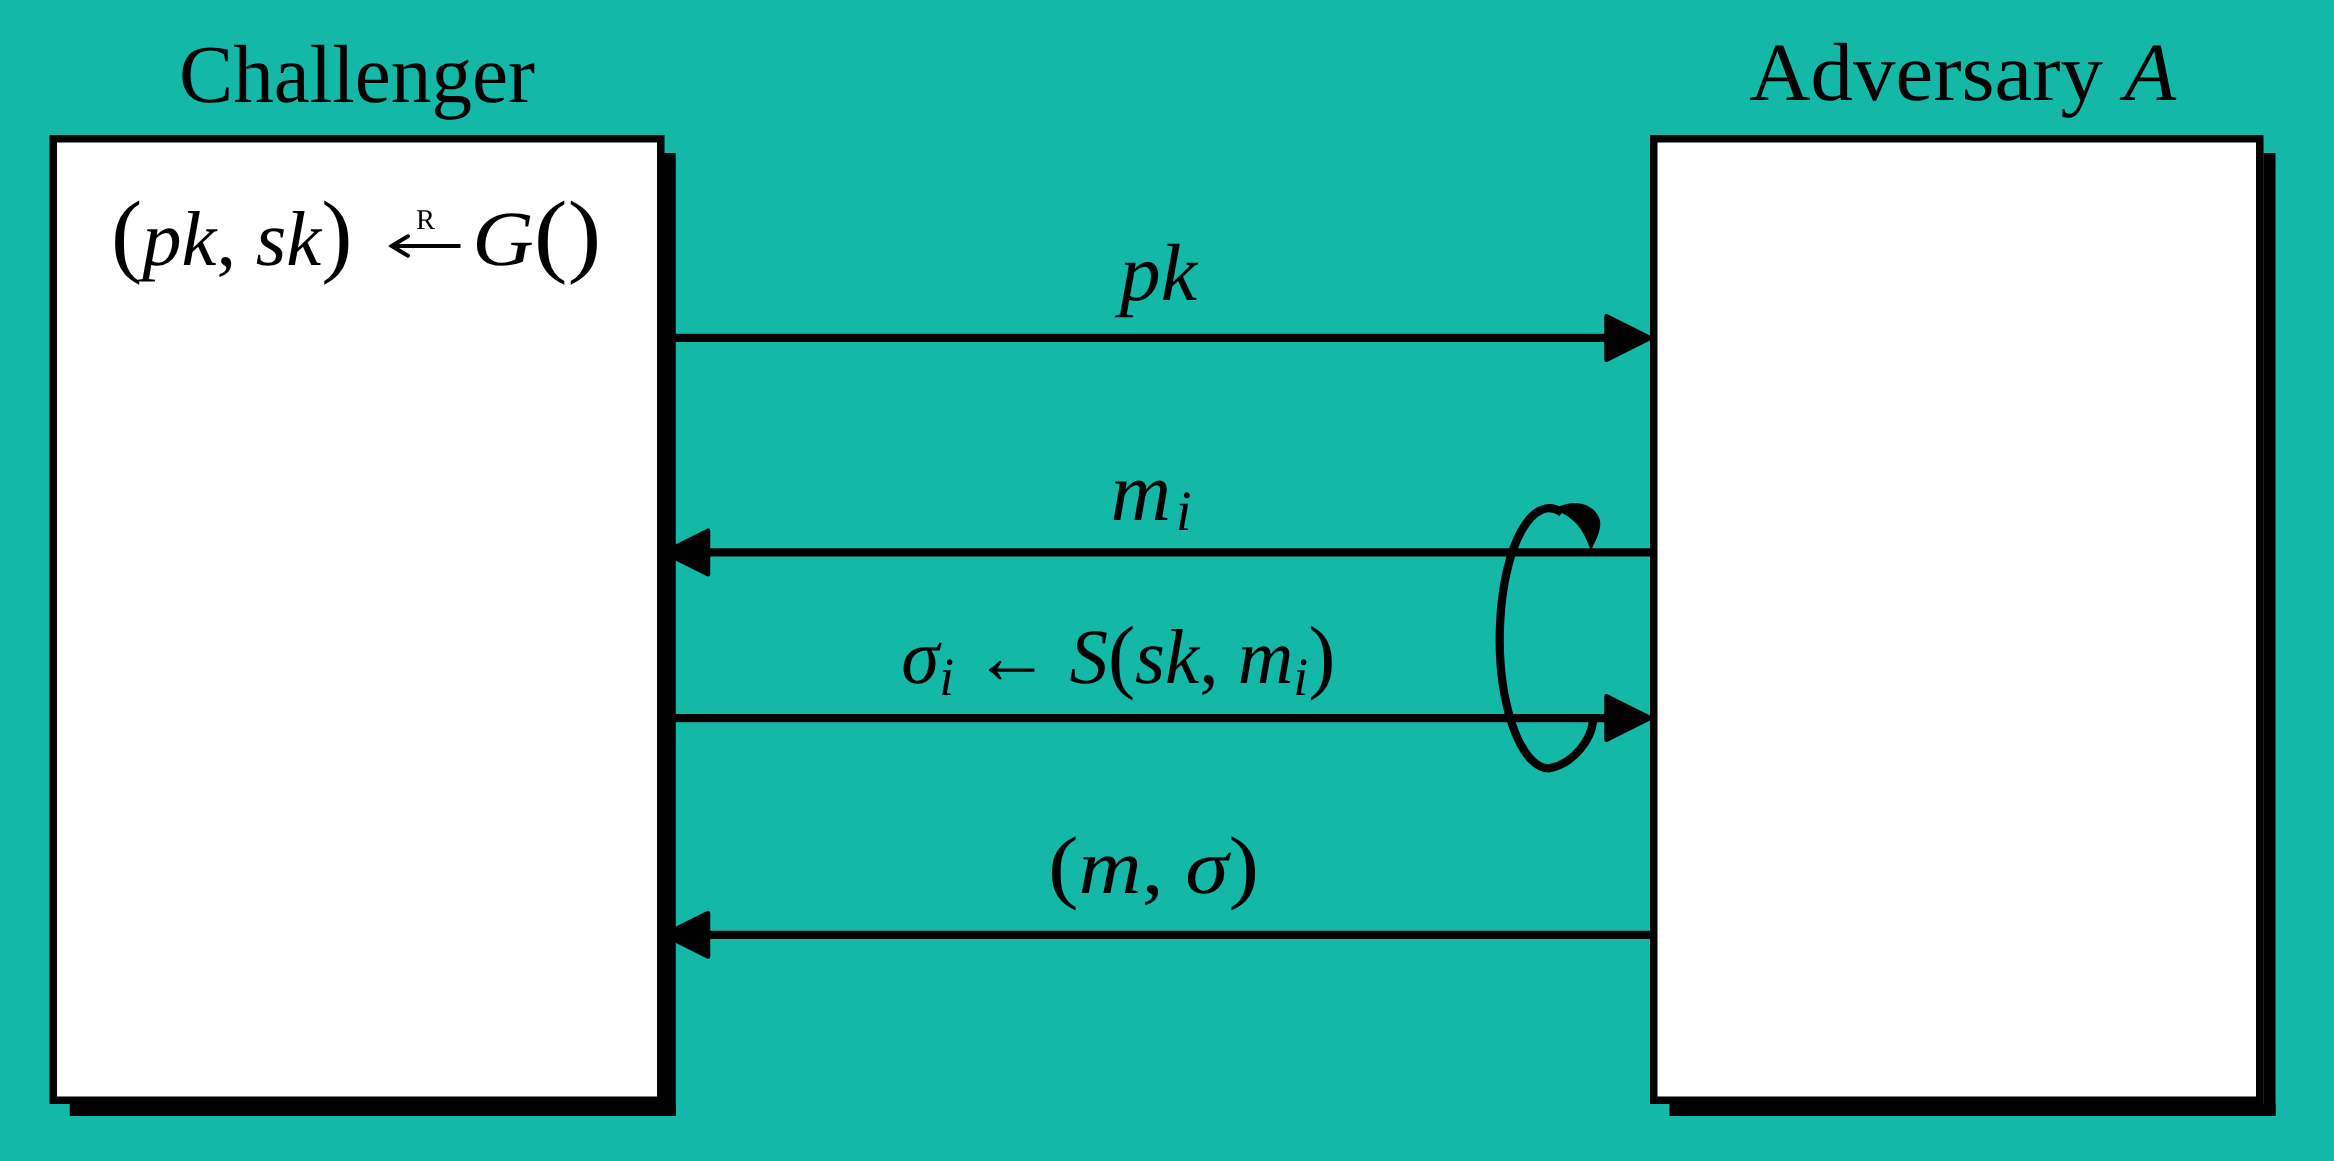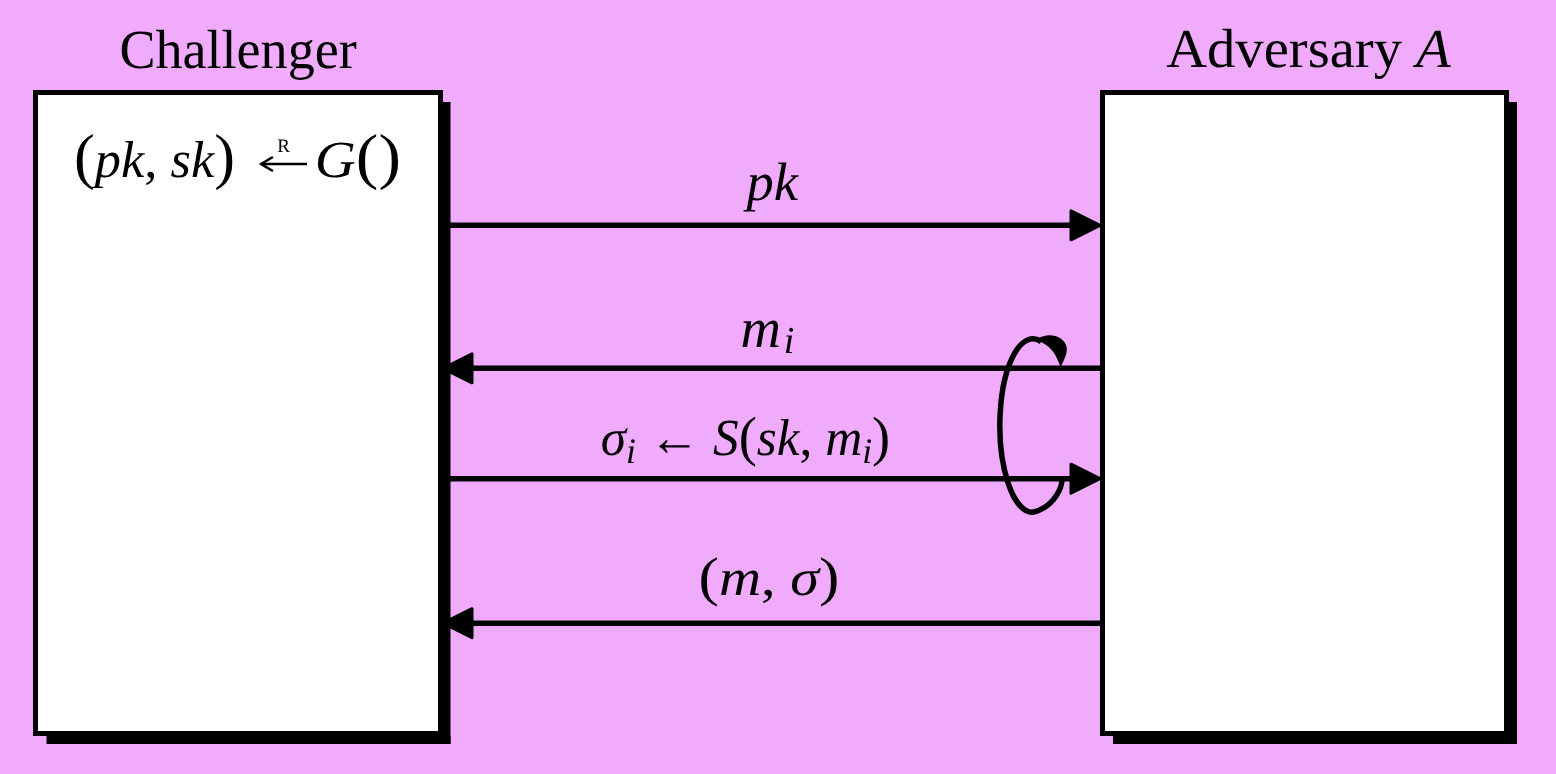--- a/index.html
+++ b/index.html
@@ -1,16 +1,16 @@
 <!DOCTYPE html>
 <html><head>
 <meta charset="utf-8">
 <style>
 html,body{margin:0;padding:0;background:#fff;}
-#canvas{position:relative;width:1556px;height:774px;background:#f0abfc;overflow:hidden;}
+#canvas{position:relative;width:1556px;height:774px;background:#14b8a6;overflow:hidden;}
 text{font-family:"Liberation Serif",serif;fill:#000;text-rendering:geometricPrecision;}
 .it{font-style:italic;}
 </style>
 </head>
 <body>
 <div id="canvas">
 <svg width="1556" height="774" viewBox="0 0 1556 774">
 
   <rect x="442" y="102" width="8.5" height="642" fill="#000"></rect>
   <rect x="46.5" y="736" width="404" height="8" fill="#000"></rect>

